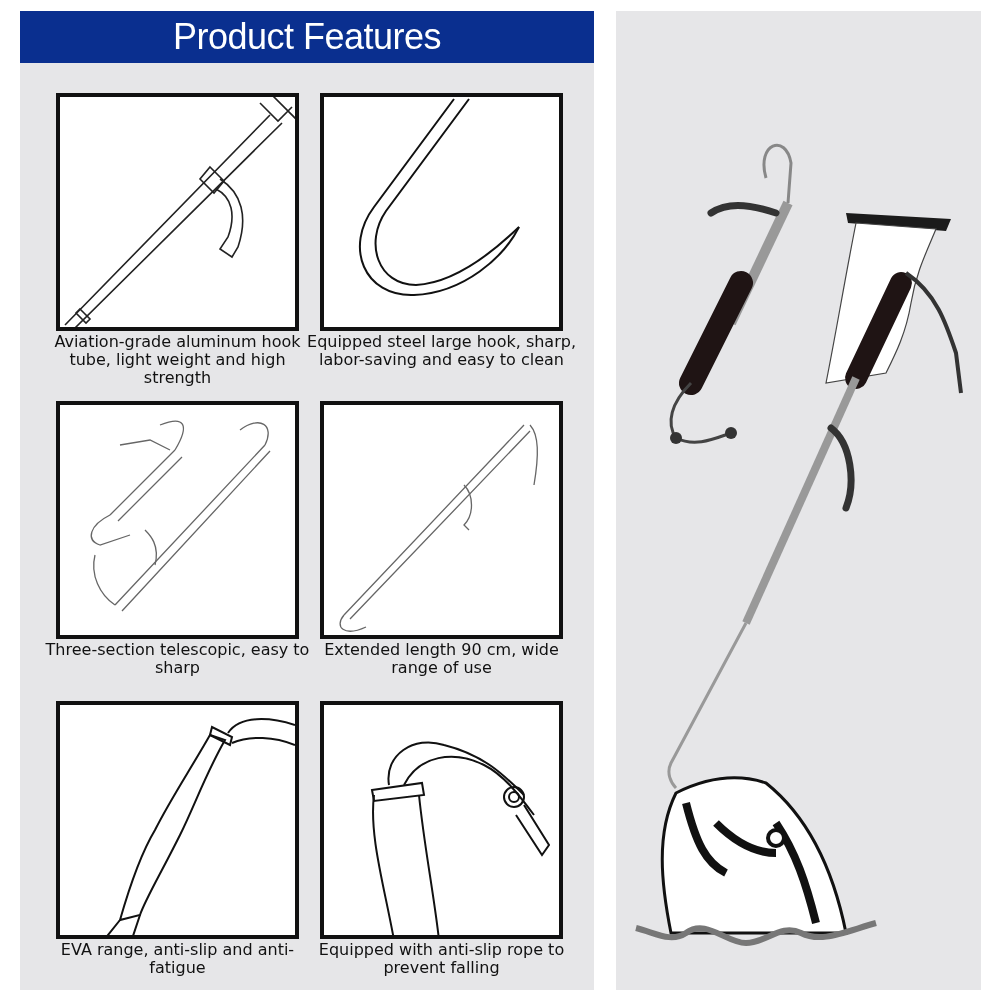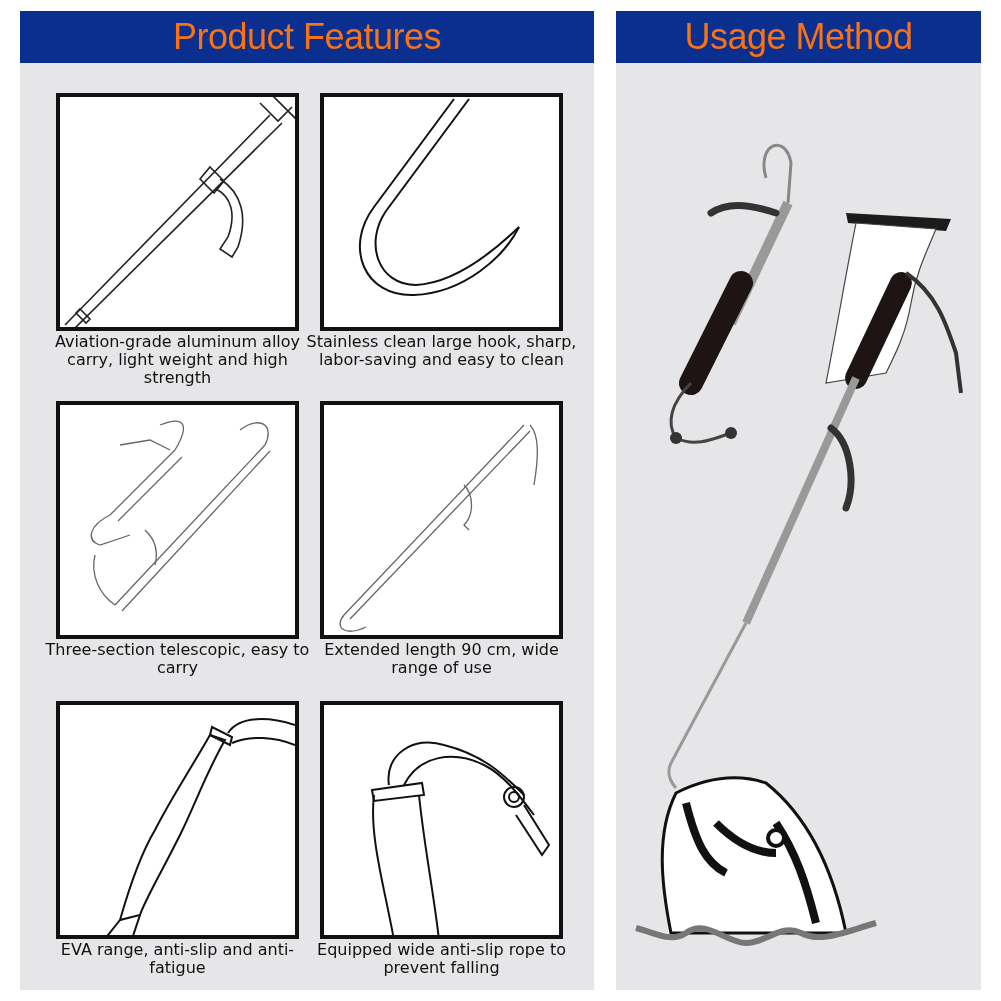--- a/index.html
+++ b/index.html
@@ -5,21 +5,21 @@
   html, body { margin: 0; padding: 0; }
   body {
     width: 1001px; height: 1001px; background: #ffffff; position: relative; overflow: hidden;
     font-family: "DejaVu Sans", sans-serif;
   }
   .panel { position: absolute; background: #e6e6e8; }
   .left-panel { left: 20px; top: 11px; width: 574px; height: 979px; }
   .right-panel { left: 616px; top: 11px; width: 365px; height: 979px; }
   .panel-header {
     position: absolute; left: 0; top: 0; right: 0; height: 52px;
-    background: #0a2f8f; color: #f97316; text-align: center;
+    background: #0a2f8f; color: #ffffff; text-align: center;
     font-family: "Liberation Sans", sans-serif; font-size: 36px; line-height: 52px;
     letter-spacing: -0.5px;
   }
   .card { position: absolute; width: 243px; }
   .frame {
     position: absolute; left: 0; top: 0; width: 235px; height: 230px;
     border: 4px solid #111; background: #ffffff; overflow: hidden;
   }
   .frame svg { position: absolute; left: 0; top: 0; width: 235px; height: 230px; }
   .caption {
@@ -38,47 +38,47 @@
     <div class="frame">
       <svg viewBox="0 0 235 230" fill="none" stroke="#222" stroke-width="1.6">
         <path d="M5 228 L210 18 M14 232 L222 26"></path>
         <path d="M200 6 L218 24 L232 10 M210 -4 L240 26"></path>
         <rect x="0" y="0" width="0" height="0"></rect>
         <path d="M150 70 L164 84 L154 96 L140 82 Z"></path>
         <path d="M160 82 C182 96 188 120 178 150 L172 160 L160 152 L168 140 C176 118 172 100 156 92"></path>
         <path d="M20 212 L30 222 L26 226 L16 216 Z"></path>
       </svg>
     </div>
-    <div class="caption">Aviation-grade aluminum alloy carry, light weight and high strength</div>
+    <div class="caption">Aviation-grade aluminum hook tube, light weight and high strength</div>
   </div>
 
   <div class="card" style="left:300px; top:82px;">
     <div class="frame">
       <svg viewBox="0 0 235 230" fill="none" stroke="#111" stroke-width="2">
         <path d="M130 2 L50 110 C20 150 40 200 90 198 C140 196 180 160 195 130"></path>
         <path d="M145 2 L62 114 C40 146 54 188 92 188 C130 186 168 156 195 130"></path>
       </svg>
     </div>
-    <div class="caption">Stainless clean large hook, sharp, labor-saving and easy to clean</div>
+    <div class="caption">Equipped steel large hook, sharp, labor-saving and easy to clean</div>
   </div>
 
   <div class="card" style="left:36px; top:390px;">
     <div class="frame">
       <svg viewBox="0 0 235 230" fill="none" stroke="#666" stroke-width="1.3">
         <path d="M50 110 L115 45 M58 116 L122 52"></path>
         <path d="M115 45 C130 20 125 10 100 20"></path>
         <path d="M60 40 L90 35 L110 45"></path>
         <path d="M50 110 C30 120 25 135 40 140 L70 130"></path>
         <path d="M55 200 L205 40 M62 206 L210 46"></path>
         <path d="M205 40 C215 20 200 10 180 25"></path>
         <path d="M95 160 C100 140 90 130 85 125"></path>
         <path d="M55 200 C40 190 30 170 35 150"></path>
       </svg>
     </div>
-    <div class="caption">Three-section telescopic, easy to carry</div>
+    <div class="caption">Three-section telescopic, easy to sharp</div>
   </div>
 
   <div class="card" style="left:300px; top:390px;">
     <div class="frame">
       <svg viewBox="0 0 235 230" fill="none" stroke="#666" stroke-width="1.3">
         <path d="M20 210 L200 20 M26 214 L206 26"></path>
         <path d="M20 210 C10 222 20 232 42 222"></path>
         <path d="M140 80 C150 90 150 110 140 120 L145 125"></path>
         <path d="M206 20 C215 30 215 50 210 80"></path>
       </svg>
@@ -103,26 +103,25 @@
       <svg viewBox="0 0 235 230" fill="none" stroke="#111" stroke-width="2">
         <path d="M50 90 C45 130 60 180 70 235 M95 90 C100 140 110 190 115 235"></path>
         <path d="M48 85 L98 78 L100 90 L50 96 Z"></path>
         <path d="M65 80 C60 50 90 30 120 40 C160 50 180 70 200 90"></path>
         <path d="M80 80 C95 50 130 45 160 60 C180 70 195 90 210 110"></path>
         <circle cx="190" cy="92" r="10"></circle>
         <circle cx="190" cy="92" r="5"></circle>
         <path d="M200 100 L225 140 L218 150 L192 110"></path>
       </svg>
     </div>
-    <div class="caption">Equipped wide anti-slip rope to prevent falling</div>
+    <div class="caption">Equipped with anti-slip rope to prevent falling</div>
   </div>
 </div>
 
 <div class="panel right-panel">
-  <div class="panel-header">Usage Method</div>
   <div class="right-illustration">
     <svg width="365" height="927" viewBox="0 0 365 927" fill="none">
 
       <path d="M150 115 C140 80 170 70 175 100 L172 140" stroke="#888" stroke-width="3"></path>
       <path d="M172 140 L115 260" stroke="#999" stroke-width="10"></path>
       <path d="M125 220 L75 320" stroke="#1f1414" stroke-width="24" stroke-linecap="round"></path>
       <path d="M160 150 C130 140 110 140 95 150" stroke="#333" stroke-width="7" stroke-linecap="round"></path>
       <path d="M75 320 C55 340 50 360 60 375 C80 385 100 375 115 370" stroke="#444" stroke-width="3"></path>
       <circle cx="60" cy="375" r="6" fill="#333"></circle>
       <circle cx="115" cy="370" r="6" fill="#333"></circle>

